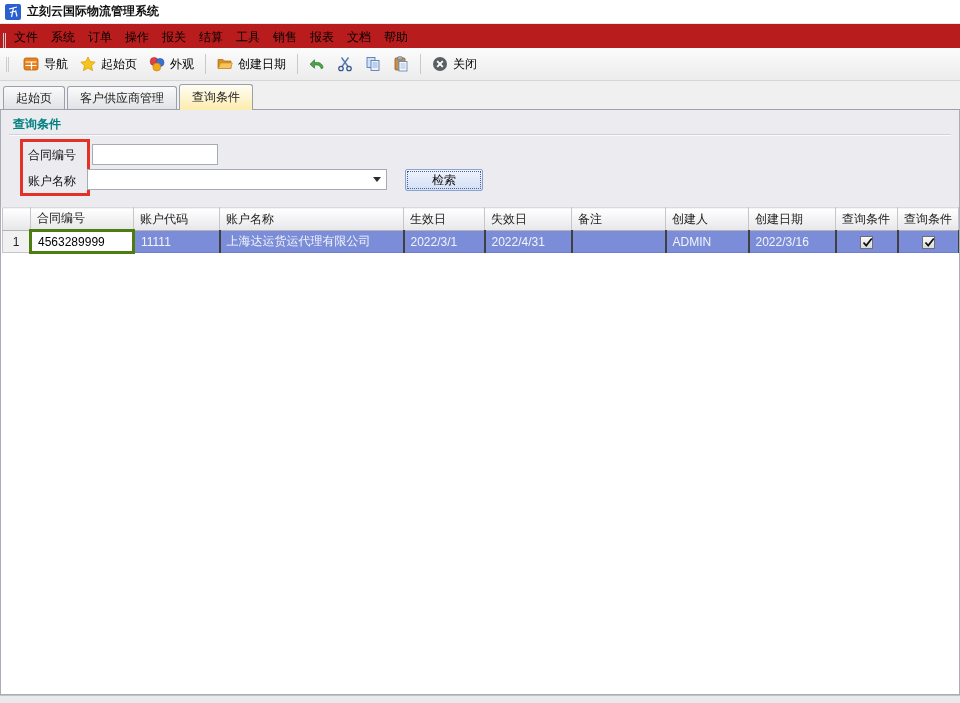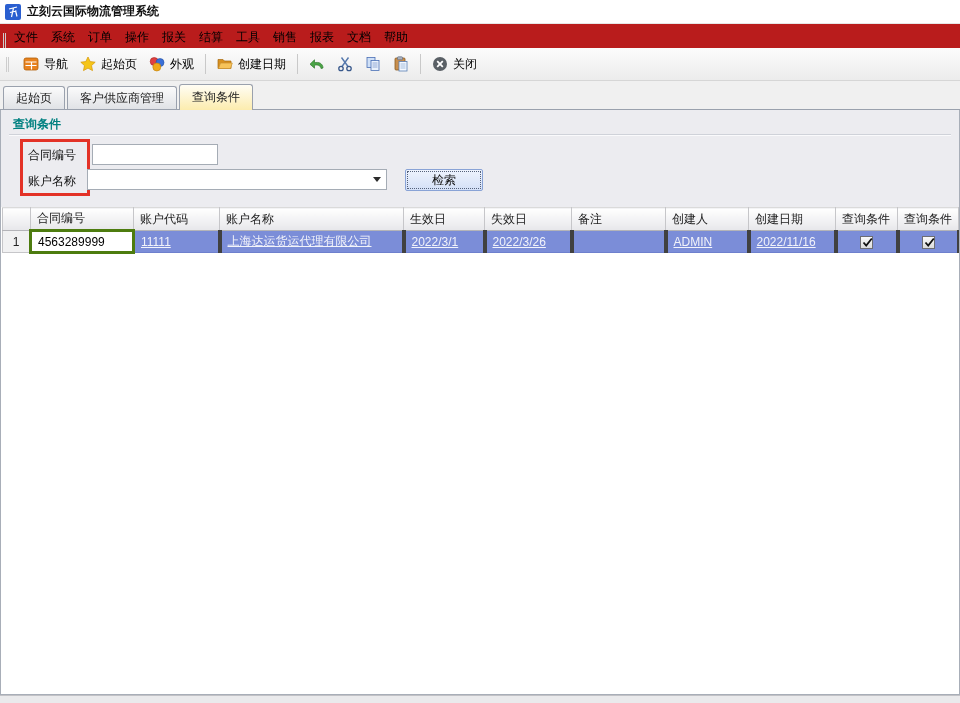--- a/index.html
+++ b/index.html
@@ -51,21 +51,21 @@
                 outline:1px dotted #55617a; outline-offset:-3px; cursor:default; }
 
   
   .grid-area { flex:1 1 auto; background:#fff; overflow:hidden; }
   table.grid { border-collapse:collapse; table-layout:fixed; width:956px; margin-left:1px; }
   .grid th { background:linear-gradient(#ffffff,#e7e7ea); border-right:1px solid #c6c6c9; border-bottom:1px solid #b4b4b8; border-top:1px solid #dadada;
              height:23px; text-align:left; padding:0 6px; font-weight:normal; color:#1c1c1c; overflow:hidden; white-space:nowrap; }
   .grid th.corner { border-left:1px solid #c6c6c9; }
   .grid td { height:22px; padding:0 6px; overflow:hidden; white-space:nowrap; }
   td.rownum { background:#f1f1f2; border-right:1px solid #c6c6c9; border-bottom:1px solid #c6c6c9; border-left:1px solid #c6c6c9; text-align:center; color:#222; }
-  td.sel { background:#7b8dd8; color:#f2f3fa; border-right:4px solid #404040; border-bottom:1px solid #6e80cd;text-decoration:underline; }
+  td.sel { background:#7b8dd8; color:#f2f3fa; border-right:2px solid #404040; border-bottom:1px solid #6e80cd; }
   td.cell-white { background:#ffffff; color:#000; border:3px solid #4d7c0f; }
   td.center { text-align:center; }
   .checkbox { display:inline-block; width:13px; height:13px; background:linear-gradient(#fbfbfb,#dcdcdc);
               border:1px solid #6e6e73; vertical-align:middle; position:relative; }
   .checkbox svg { position:absolute; left:0; top:-1px; }
 
   
   .bottom-strip { height:8px; background:#eaeaec; border-top:1px solid #c2c2c6; }
 </style>
 </head>
@@ -233,24 +233,24 @@
           <th>查询条件</th>
         </tr>
       </thead>
       <tbody>
         <tr>
           <td class="rownum">1</td>
           <td class="cell-white">4563289999</td>
           <td class="sel">11111</td>
           <td class="sel">上海达运货运代理有限公司</td>
           <td class="sel">2022/3/1</td>
-          <td class="sel">2022/3/26</td>
+          <td class="sel">2022/4/31</td>
           <td class="sel"></td>
           <td class="sel">ADMIN</td>
-          <td class="sel">2022/11/16</td>
+          <td class="sel">2022/3/16</td>
           <td class="sel center">
             <span class="checkbox">
               <svg width="13" height="13" viewBox="0 0 13 13">
                 <path d="M2.5 6.5 L5.2 9.5 L10.8 2.5" stroke="#111" stroke-width="1.8" fill="none"></path>
               </svg>
             </span>
           </td>
           <td class="sel center">
             <span class="checkbox">
               <svg width="13" height="13" viewBox="0 0 13 13">

